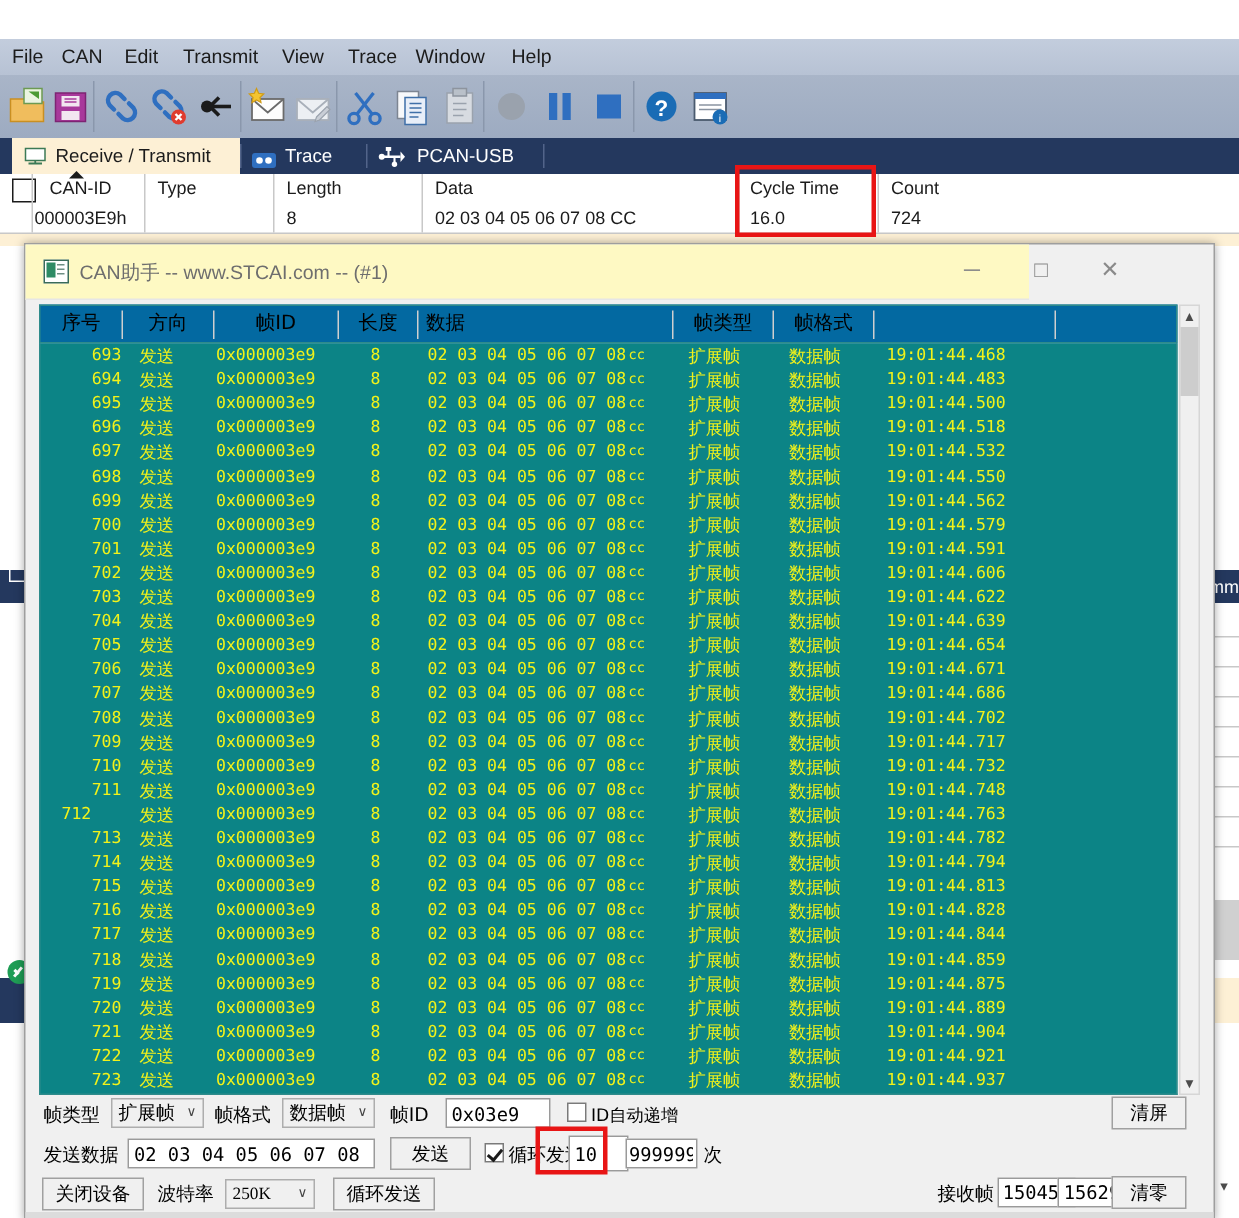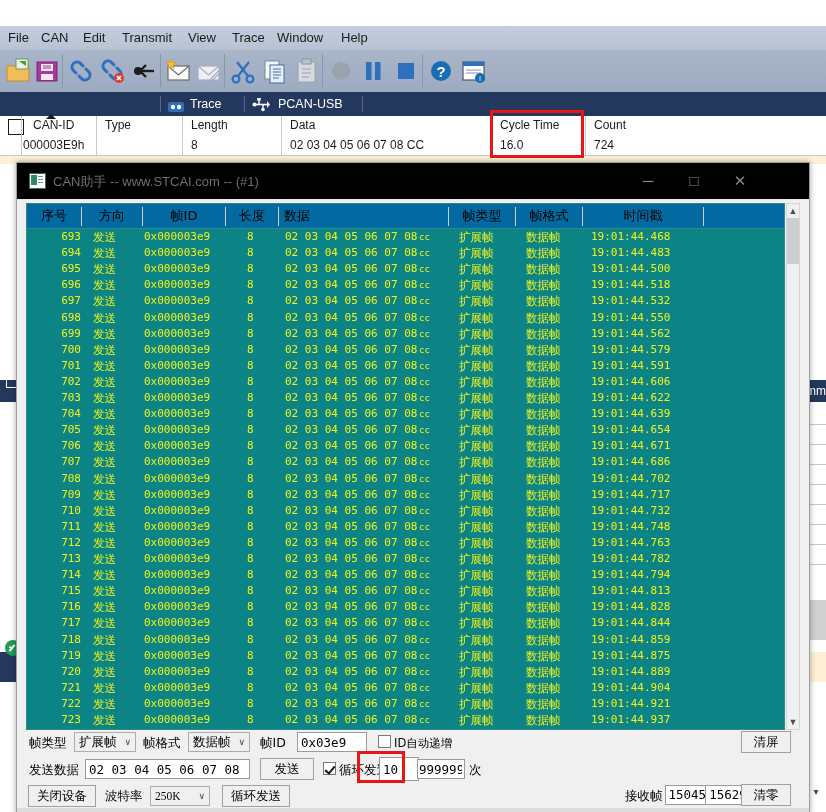--- a/index.html
+++ b/index.html
@@ -52,21 +52,21 @@
     background:#fff;transform:rotate(45deg);}
   .status-ok:before{content:"";position:absolute;left:6px;top:4px;width:2px;height:8px;
     background:#fff;transform:rotate(40deg);}
 
   
   .redbox{position:absolute;border:3px solid #e81515;box-sizing:border-box;}
 
   
   #dlg{position:absolute;left:16px;top:162px;width:792px;height:650px;
     background:#f0f0f0;border:1px solid #9e9e9e;box-shadow:0 0 6px rgba(0,0,0,.35);}
-  #dlg-title{position:absolute;left:0;top:0;width:792px;height:36px;background:#000000;
+  #dlg-title{position:absolute;left:0;top:0;width:669px;height:36px;background:#fef9c3;
     border-bottom:1px solid #e6e6e6;}
   #dlg-title .dicon{position:absolute;left:12px;top:10px;width:15px;height:14px;
     background:#ffffff;border:1px solid #3a6b5a;}
   #dlg-title .dicon i{position:absolute;left:1px;top:1px;width:6px;height:10px;background:#2e8b65;display:block;}
   #dlg-title .dicon u{position:absolute;left:8px;top:2px;width:5px;height:1px;background:#6f8f84;display:block;
     box-shadow:0 3px 0 #6f8f84,0 6px 0 #6f8f84;}
   #dlg-title .dtitle{position:absolute;left:36px;top:10px;font-size:13px;color:#6e6e6e;white-space:nowrap;}
   .wbtn{position:absolute;top:0;width:46px;height:34px;cursor:default;}
   .wbtn span{position:absolute;left:50%;top:50%;transform:translate(-50%,-50%);
     font-size:15px;color:#8a8a8a;line-height:1;}
@@ -248,20 +248,30 @@
       <rect x="5" y="8" width="21" height="18" fill="#fff" stroke="#4a5a6e" stroke-width="1.2"></rect>
       <rect x="5" y="8" width="21" height="4" fill="#2f6fc0"></rect>
       <line x1="8" y1="16" x2="23" y2="16" stroke="#8a93a0" stroke-width="1"></line>
       <line x1="8" y1="19" x2="23" y2="19" stroke="#8a93a0" stroke-width="1"></line>
       <circle cx="22" cy="24" r="5" fill="#1a6cb5"></circle>
       <text x="22" y="27" font-size="7" fill="#fff" text-anchor="middle" font-family="Liberation Sans, sans-serif">i</text>
     </svg>
   </div>
 
   <div class="tabstrip"></div>
+  <div class="tab active" style="left:8px;width:152px">
+    <span style="position:absolute;left:8px;top:4px">
+      <svg width="15" height="15" viewBox="0 0 15 15">
+        <rect x="1" y="2" width="13" height="8" fill="#fff" stroke="#3c7a56" stroke-width="1"></rect>
+        <line x1="3" y1="12" x2="12" y2="12" stroke="#3c7a56" stroke-width="1.4"></line>
+        <line x1="7.5" y1="10" x2="7.5" y2="12" stroke="#3c7a56" stroke-width="1.2"></line>
+      </svg>
+    </span>
+    <span style="position:absolute;left:29px;top:0">Receive / Transmit</span>
+  </div>
   <div class="tabsep" style="left:160px"></div>
   <div class="tab" style="left:168px;width:76px">
     <span style="position:absolute;left:0px;top:5px">
       <svg width="16" height="12" viewBox="0 0 16 12">
         <rect x="0" y="1" width="16" height="10" rx="2" fill="#2f6fc0"></rect>
         <circle cx="5" cy="6" r="2.2" fill="#fff"></circle>
         <circle cx="11" cy="6" r="2.2" fill="#fff"></circle>
       </svg>
     </span>
     <span style="position:absolute;left:22px;top:0">Trace</span>
@@ -369,21 +379,20 @@
       <div class="hcell" style="left:116px;width:82px">帧ID</div>
       <div class="hsep" style="left:198px"></div>
       <div class="hcell" style="left:199px;width:52px">长度</div>
       <div class="hsep" style="left:251px"></div>
       <div class="hcell" style="left:257px;width:60px;text-align:left">数据</div>
       <div class="hsep" style="left:421px"></div>
       <div class="hcell" style="left:422px;width:66px">帧类型</div>
       <div class="hsep" style="left:488px"></div>
       <div class="hcell" style="left:489px;width:66px">帧格式</div>
       <div class="hsep" style="left:555px"></div>
-      <div class="hcell" style="left:556px;width:120px">时间戳</div>
       <div class="hsep" style="left:676px"></div>
     </div>
 
     <div id="rowsbody" style="height: 501.1px;">
         <div class="drow" style="top: 0px;">
           <span class="dc" style="left:14px;width:40px;text-align:right">693</span>
           <span class="dc cn" style="left:66px">发送</span>
           <span class="dc" style="left:117px">0x000003e9</span>
           <span class="dc" style="left:220px">8</span>
           <span class="dc" style="left:258px">02 03 04 05 06 07 08</span>
@@ -584,21 +593,21 @@
           <span class="dc cn" style="left:66px">发送</span>
           <span class="dc" style="left:117px">0x000003e9</span>
           <span class="dc" style="left:220px">8</span>
           <span class="dc" style="left:258px">02 03 04 05 06 07 08</span>
           <span class="dc sm" style="left:392px">cc</span>
           <span class="dc cn" style="left:432px">扩展帧</span>
           <span class="dc cn" style="left:499px">数据帧</span>
           <span class="dc" style="left:564px">19:01:44.748</span>
         </div>
         <div class="drow" style="top: 305.9px;">
-          <span class="dc" style="left:14px;width:40px;text-align:right">712</span>
+          <span class="dc" style="left:14px;width:40px;">712</span>
           <span class="dc cn" style="left:66px">发送</span>
           <span class="dc" style="left:117px">0x000003e9</span>
           <span class="dc" style="left:220px">8</span>
           <span class="dc" style="left:258px">02 03 04 05 06 07 08</span>
           <span class="dc sm" style="left:392px">cc</span>
           <span class="dc cn" style="left:432px">扩展帧</span>
           <span class="dc cn" style="left:499px">数据帧</span>
           <span class="dc" style="left:564px">19:01:44.763</span>
         </div>
         <div class="drow" style="top: 322px;">

